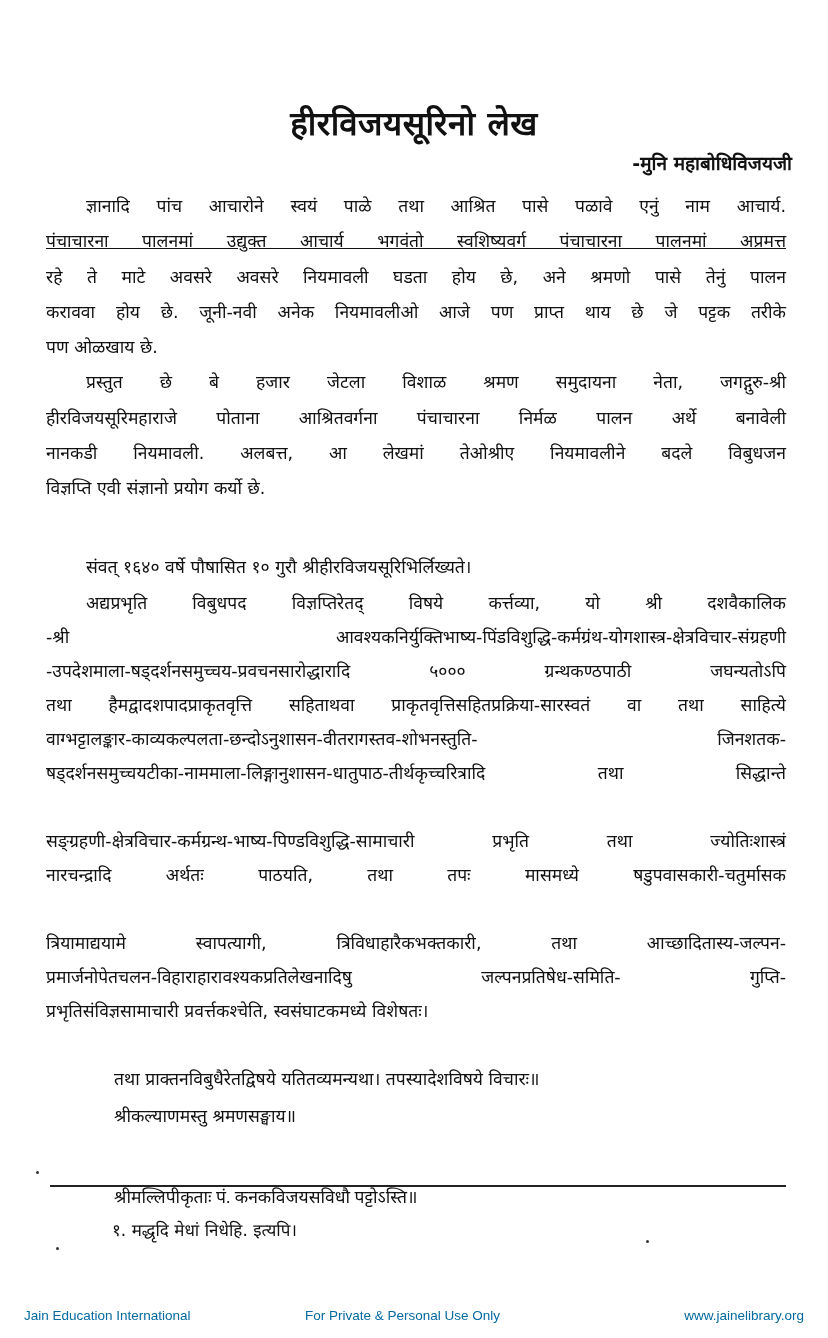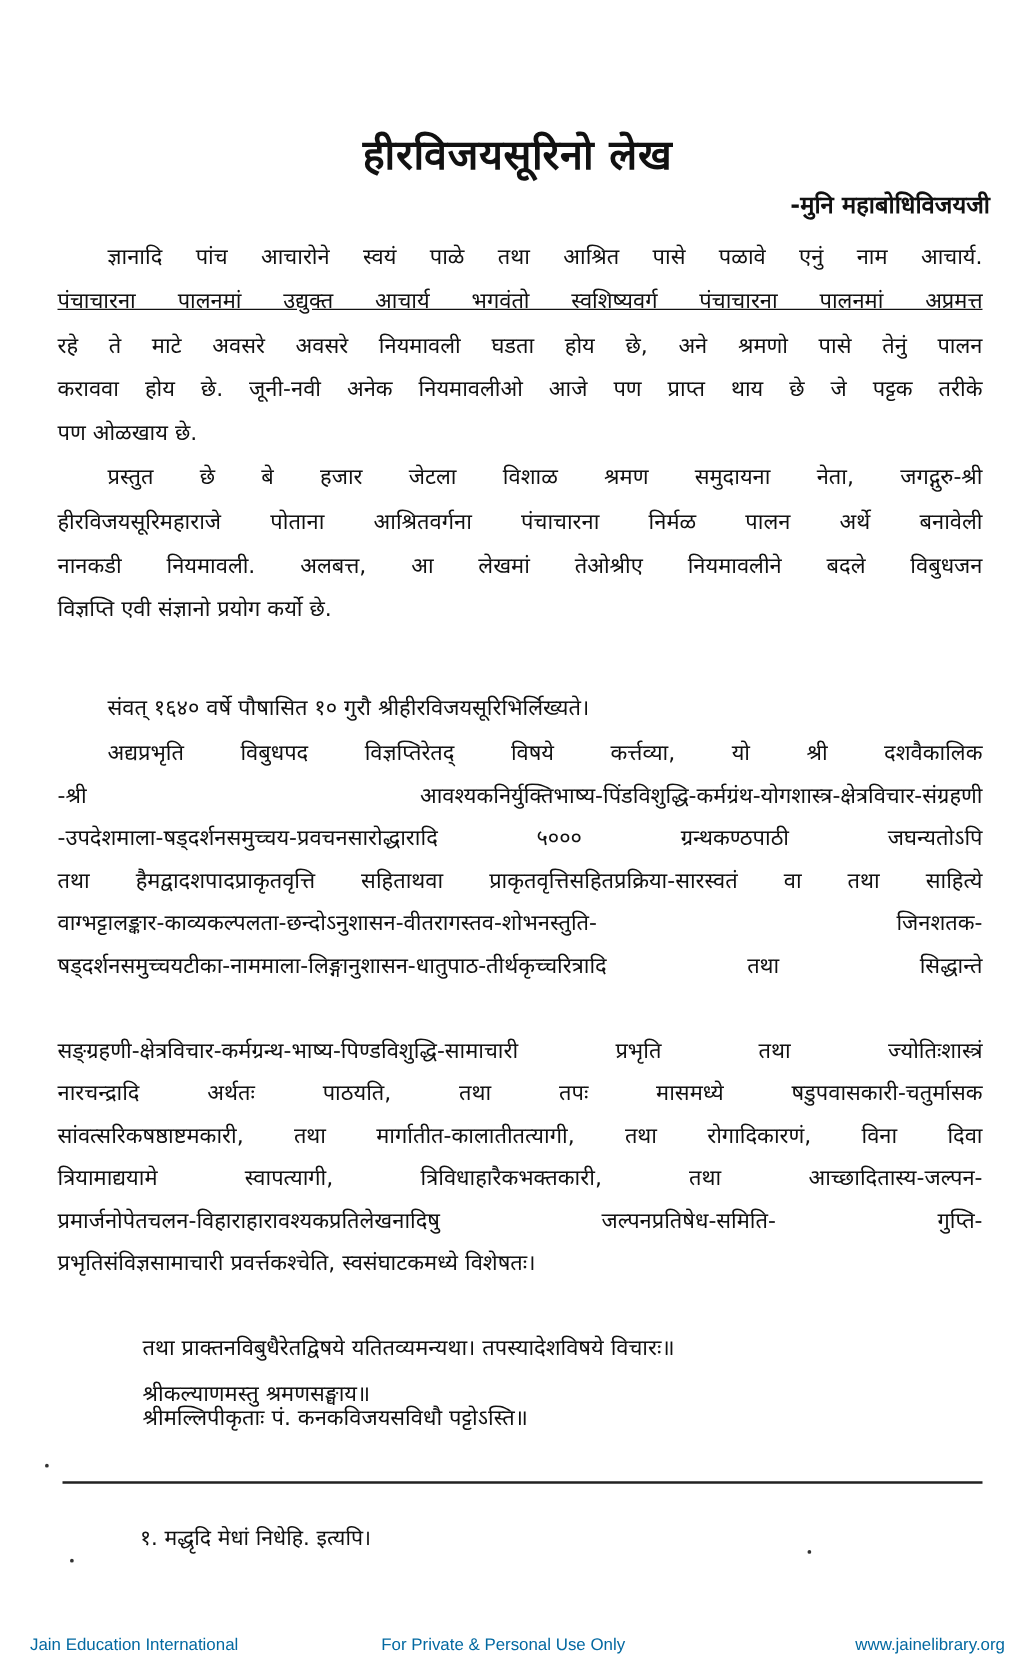--- a/index.html
+++ b/index.html
@@ -66,28 +66,27 @@
 
   <div class="line indent short" style="top:552px;">संवत् १६४० वर्षे पौषासित १० गुरौ श्रीहीरविजयसूरिभिर्लिख्यते।</div>
   <div class="line indent" style="top:588px;">अद्यप्रभृति विबुधपद विज्ञप्तिरेतद् विषये कर्त्तव्या, यो श्री दशवैकालिक</div>
   <div class="line" style="top:622px;">-श्री आवश्यकनिर्युक्तिभाष्य-पिंडविशुद्धि-कर्मग्रंथ-योगशास्त्र-क्षेत्रविचार-संग्रहणी</div>
   <div class="line" style="top:656px;">-उपदेशमाला-षड्दर्शनसमुच्चय-प्रवचनसारोद्धारादि ५००० ग्रन्थकण्ठपाठी जघन्यतोऽपि</div>
   <div class="line" style="top:690px;">तथा हैमद्वादशपादप्राकृतवृत्ति सहिताथवा प्राकृतवृत्तिसहितप्रक्रिया-सारस्वतं वा तथा साहित्ये</div>
   <div class="line" style="top:724px;">वाग्भट्टालङ्कार-काव्यकल्पलता-छन्दोऽनुशासन-वीतरागस्तव-शोभनस्तुति- जिनशतक-</div>
   <div class="line" style="top:758px;">षड्दर्शनसमुच्चयटीका-नाममाला-लिङ्गानुशासन-धातुपाठ-तीर्थकृच्चरित्रादि तथा सिद्धान्ते</div>
   <div class="line" style="top:826px;">सङ्ग्रहणी-क्षेत्रविचार-कर्मग्रन्थ-भाष्य-पिण्डविशुद्धि-सामाचारी प्रभृति तथा ज्योतिःशास्त्रं</div>
   <div class="line" style="top:860px;">नारचन्द्रादि अर्थतः पाठयति, तथा तपः मासमध्ये षडुपवासकारी-चतुर्मासक</div>
-  <div class="line" style="top:894px;">सांवत्सरिकषष्ठाष्टमकारी, तथा मार्गातीत-कालातीतत्यागी, तथा रोगादिकारणं, विना दिवा</div>
   <div class="line" style="top:928px;">त्रियामाद्ययामे स्वापत्यागी, त्रिविधाहारैकभक्तकारी, तथा आच्छादितास्य-जल्पन-</div>
   <div class="line" style="top:962px;">प्रमार्जनोपेतचलन-विहाराहारावश्यकप्रतिलेखनादिषु जल्पनप्रतिषेध-समिति- गुप्ति-</div>
   <div class="line short" style="top:996px;">प्रभृतिसंविज्ञसामाचारी प्रवर्त्तकश्चेति, स्वसंघाटकमध्ये विशेषतः।</div>
 
   <div class="line indent2" style="top:1032px;">तथा प्राक्तनविबुधैरेतद्विषये यतितव्यमन्यथा। तपस्यादेशविषये विचारः॥</div>
   <div class="line indent2" style="top:1069px;">श्रीकल्याणमस्तु श्रमणसङ्घाय॥</div>
-  <div class="line indent2" style="top:1088px;">श्रीमल्लिपीकृताः पं. कनकविजयसविधौ पट्टोऽस्ति॥</div>
+  <div class="line indent2" style="top:1150px;font-family:Liberation Serif, serif;">श्रीमल्लिपीकृताः पं. कनकविजयसविधौ पट्टोऽस्ति॥</div>
 
   <div class="dot" style="left:36px; top:1171px;"></div>
   <div class="dot" style="left:56px; top:1247px;"></div>
   <div class="dot" style="left:646px; top:1240px;"></div>
 
   <div class="rule"></div>
   <div class="footnote">१. मद्धृदि मेधां निधेहि. इत्यपि।</div>
 
   <div class="footer" style="left:24px;">Jain Education International</div>
   <div class="footer" style="left:305px;">For Private &amp; Personal Use Only</div>

